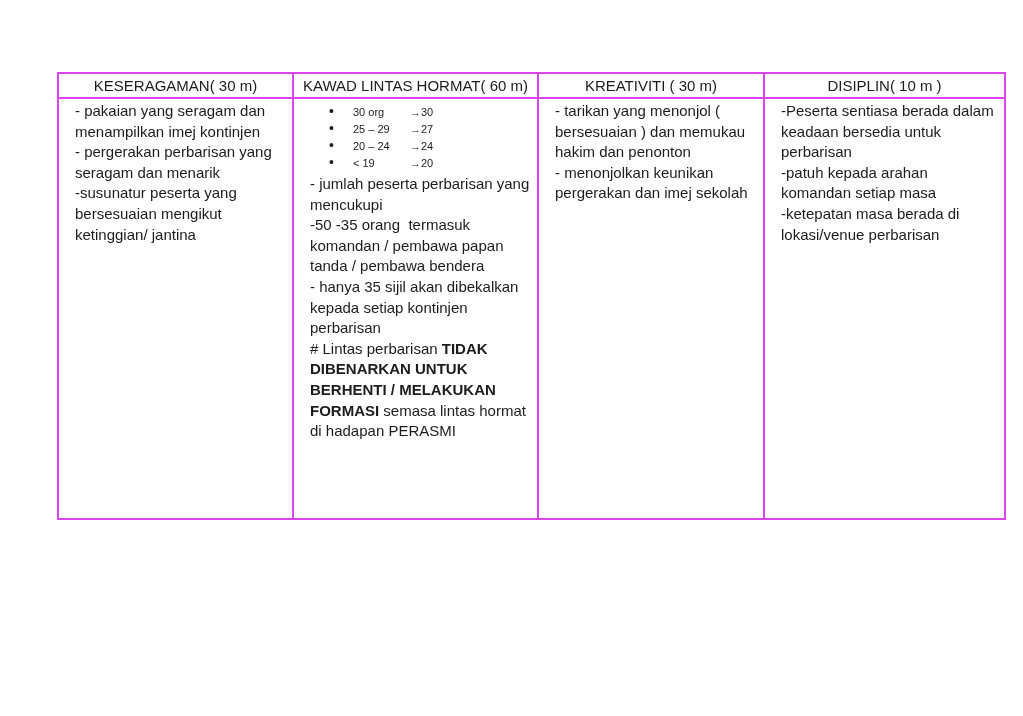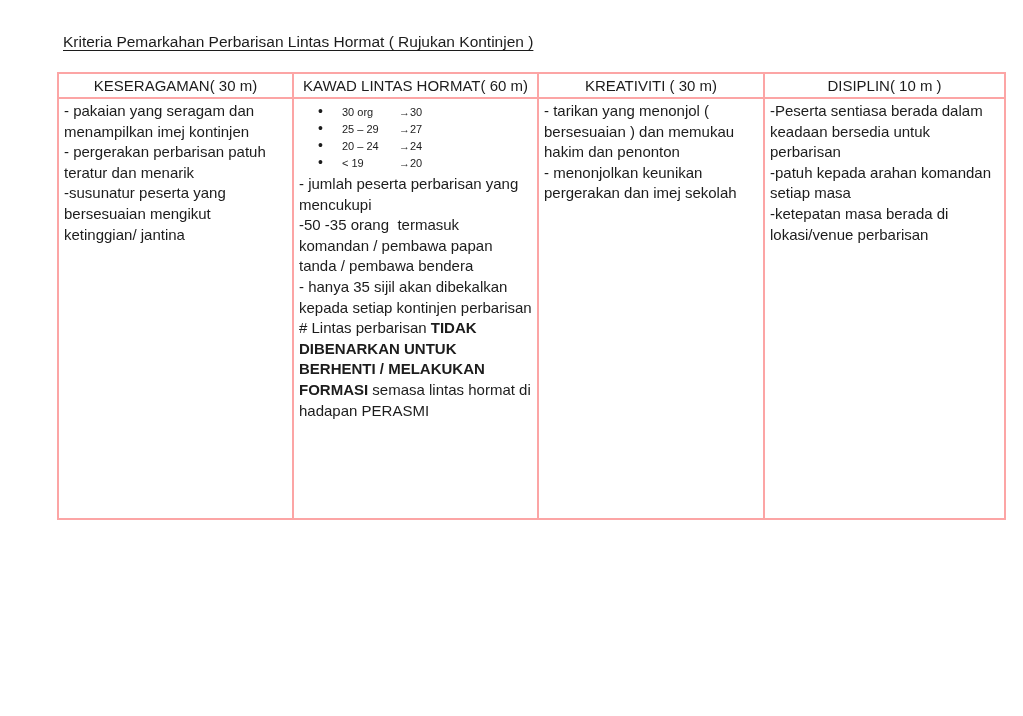--- a/index.html
+++ b/index.html
@@ -24,34 +24,34 @@
   }
 
   table.criteria {
     position: absolute;
     left: 57px; top: 72px;
     width: 947px;
     border-collapse: collapse;
     table-layout: fixed;
   }
   table.criteria th, table.criteria td {
-    border: 2px solid #fca5a5;
+    border: 2px solid #d946ef;
   }
   table.criteria th {
     height: 25px;
     font-size: 15px;
     font-weight: 400;
     text-align: center;
     vertical-align: middle;
     padding: 1px 2px;
     white-space: pre;
   }
   table.criteria td {
     vertical-align: top;
-    padding: 2px 5px 6px 5px;
+    padding: 2px 5px 6px 16px;
     font-size: 15px;
     line-height: 20.6px;
     height: 421px;
   }
   td p {
     margin: 0;
     white-space: pre-wrap;
   }
   td p strong { font-weight: 700; }
 
@@ -76,42 +76,41 @@
   ul.score-list .range {
     display: inline-block;
     width: 57px;
   }
 </style>
 </head>
 <body>
 
 <div class="page">
 
-  <div class="doc-title">Kriteria Pemarkahan Perbarisan Lintas Hormat ( Rujukan Kontinjen )</div>
 
   <table class="criteria">
     <colgroup>
       <col style="width:235px">
       <col style="width:245px">
       <col style="width:226px">
       <col style="width:241px">
     </colgroup>
     <thead>
       <tr>
         <th>KESERAGAMAN( 30 m)</th>
         <th>KAWAD LINTAS HORMAT( 60 m)</th>
         <th>KREATIVITI ( 30 m)</th>
         <th>DISIPLIN( 10 m )</th>
       </tr>
     </thead>
     <tbody>
       <tr>
         <td>
             <p><span>- pakaian yang seragam dan menampilkan imej kontinjen</span></p>
-            <p><span>- pergerakan perbarisan patuh teratur dan menarik</span></p>
+            <p><span>- pergerakan perbarisan yang seragam dan menarik</span></p>
             <p><span>-susunatur peserta yang bersesuaian mengikut ketinggian/ jantina</span></p>
           </td>
         <td>
             <ul class="score-list">
               <li><span class="range">30 org</span><span class="score">→30</span></li>
               <li><span class="range">25 – 29</span><span class="score">→27</span></li>
               <li><span class="range">20 – 24</span><span class="score">→24</span></li>
               <li><span class="range">&lt; 19</span><span class="score">→20</span></li>
             </ul>
             <p><span>- jumlah peserta perbarisan yang mencukupi</span></p>

